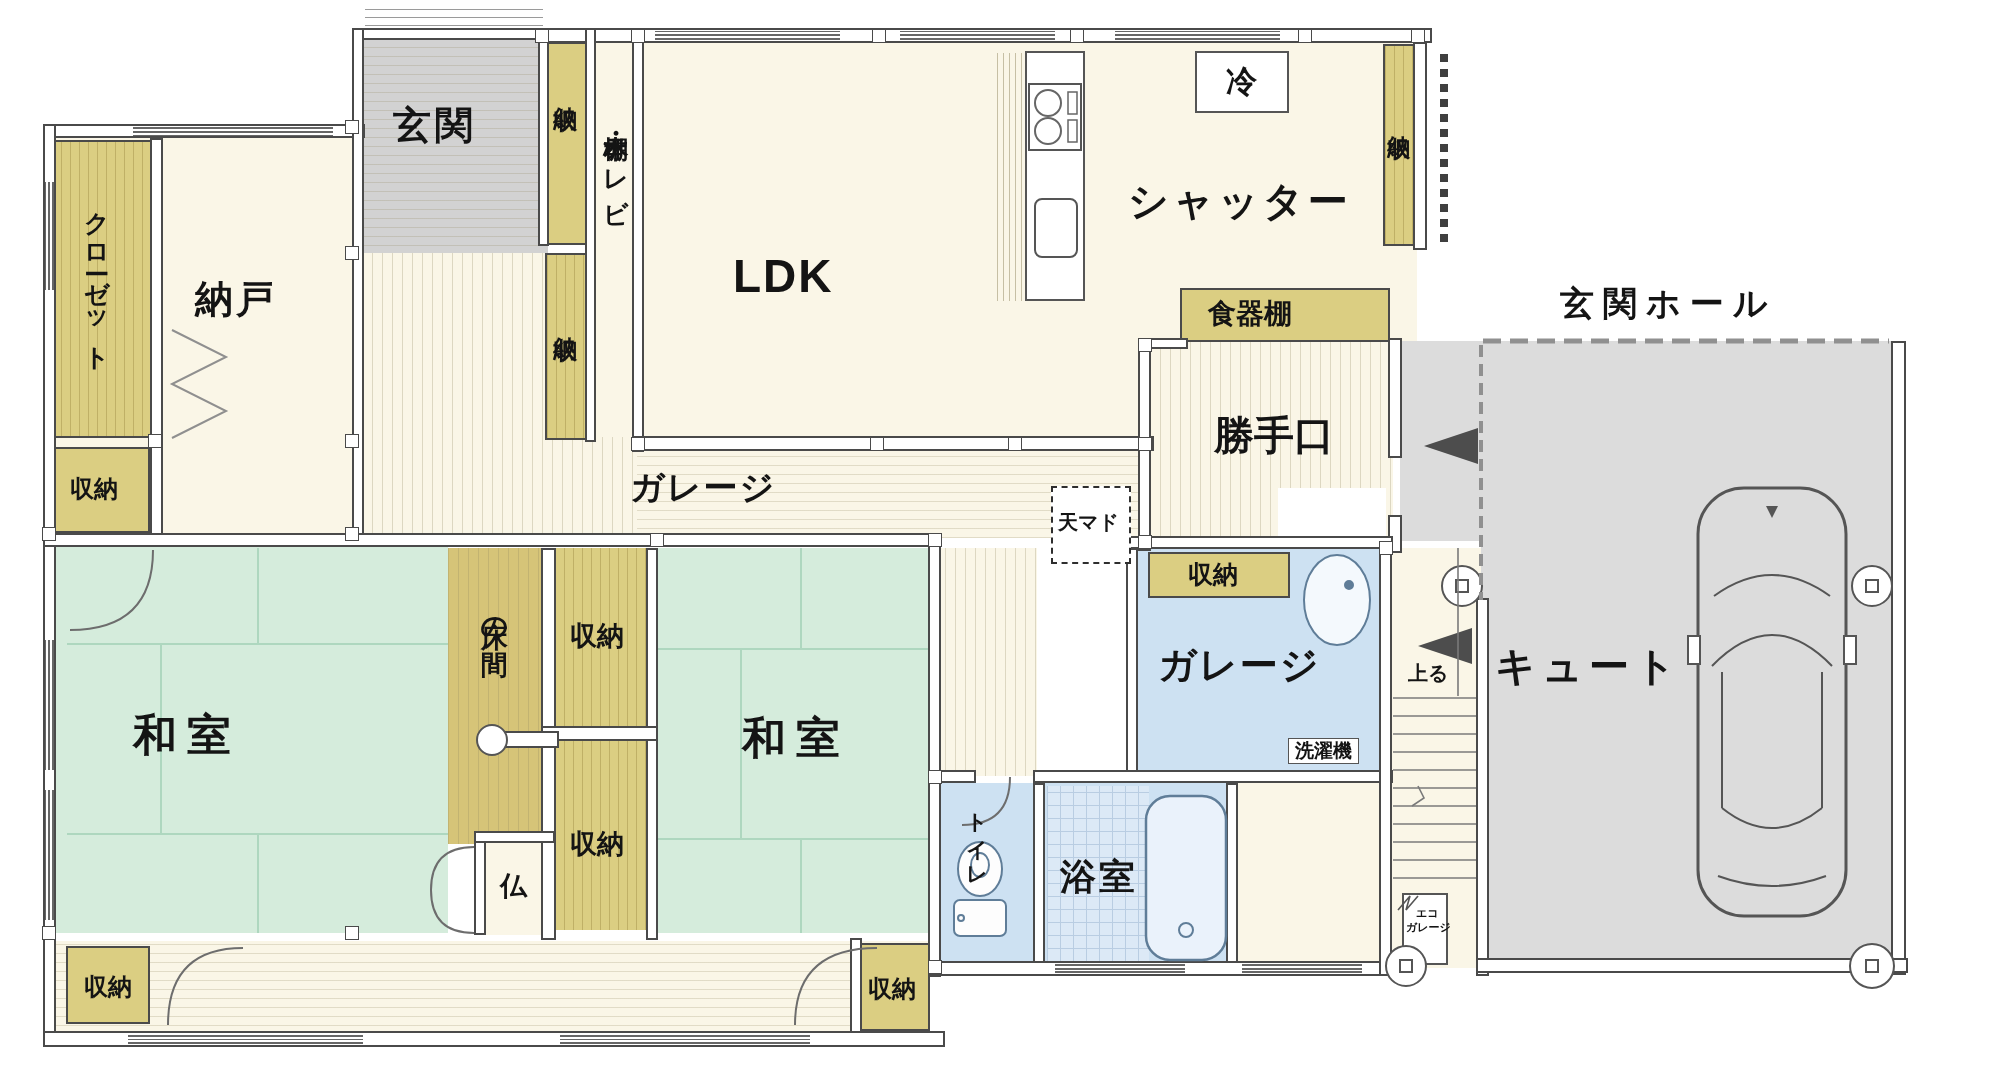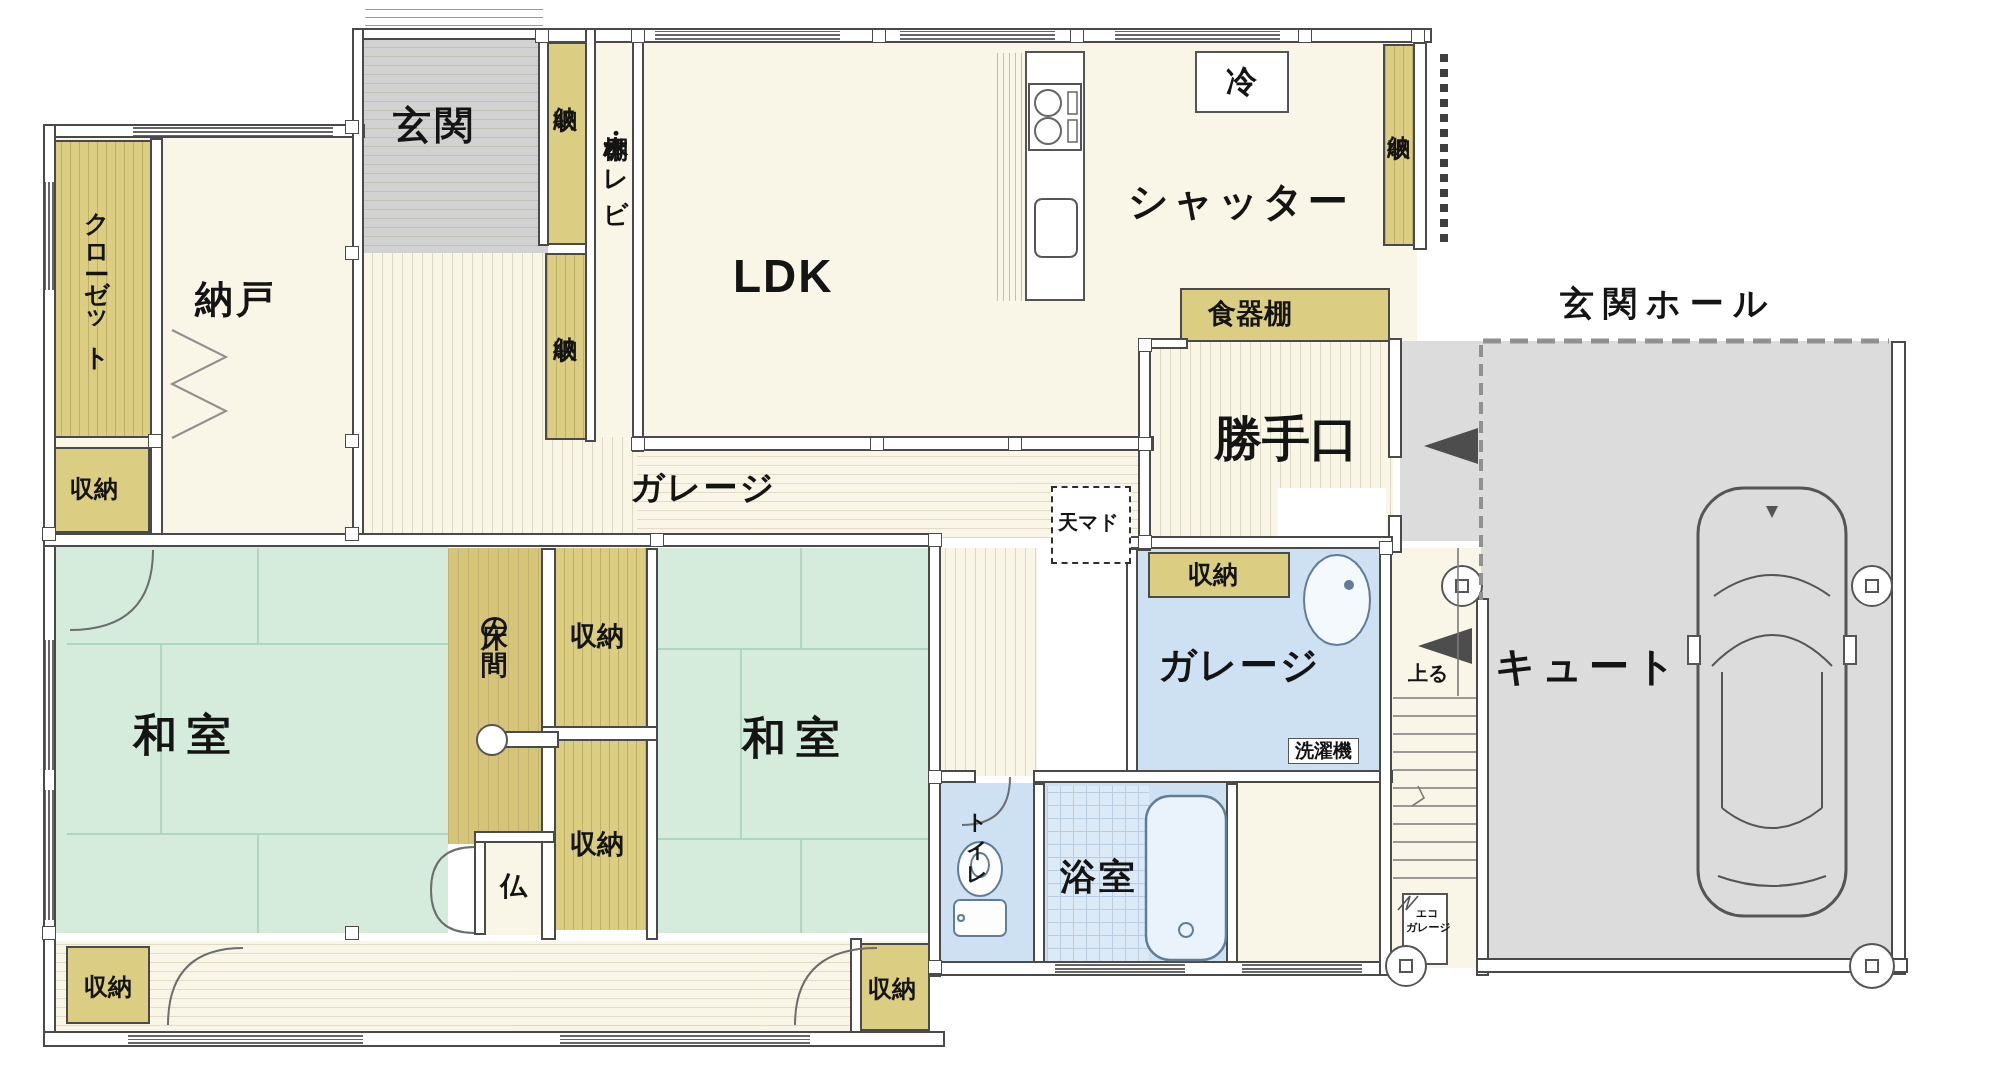--- a/index.html
+++ b/index.html
@@ -269,21 +269,21 @@
   <div class="lbl vt" style="left:84px;top:195px;font-size:25px;letter-spacing:4px;">クローゼット</div>
   <div class="lbl" style="left:70px;top:476px;font-size:24px;">収納</div>
   <div class="lbl vt" style="left:553px;top:88px;font-size:24px;">収納</div>
   <div class="lbl vt" style="left:603px;top:115px;font-size:25px;letter-spacing:2px;">本棚・テレビ</div>
   <div class="lbl vt" style="left:553px;top:318px;font-size:24px;">収納</div>
   <div class="lbl" style="left:733px;top:216px;font-size:46px;letter-spacing:2px;margin-top:36px;">LDK</div>
   <div class="lbl" style="left:1128px;top:180px;font-size:40px;letter-spacing:4px;">シャッター</div>
   <div class="lbl" style="left:1226px;top:66px;font-size:31px;">冷</div>
   <div class="lbl" style="left:1208px;top:299px;font-size:28px;">食器棚</div>
   <div class="lbl vt" style="left:1387px;top:118px;font-size:23px;">収納</div>
-  <div class="lbl" style="left:1214px;top:414px;font-size:48px;">勝手口</div>
+  <div class="lbl" style="left:1214px;top:414px;font-size:40px;">勝手口</div>
   <div class="lbl" style="left:630px;top:470px;font-size:34px;letter-spacing:2px;">ガレージ</div>
   <div class="lbl" style="left:1058px;top:512px;font-size:20px;z-index:61;">天マド</div>
   <div class="lbl" style="left:1560px;top:286px;font-size:34px;letter-spacing:9px;">玄関ホール</div>
   <div class="lbl" style="left:133px;top:712px;font-size:44px;letter-spacing:10px;">和室</div>
   <div class="lbl" style="left:742px;top:715px;font-size:44px;letter-spacing:10px;">和室</div>
   <div class="lbl vt" style="left:480px;top:600px;font-size:27px;">床の間</div>
   <div class="lbl" style="left:570px;top:622px;font-size:27px;">収納</div>
   <div class="lbl" style="left:570px;top:830px;font-size:27px;">収納</div>
   <div class="lbl" style="left:500px;top:872px;font-size:27px;">仏</div>
   <div class="lbl" style="left:1158px;top:646px;font-size:38px;letter-spacing:2px;">ガレージ</div>

